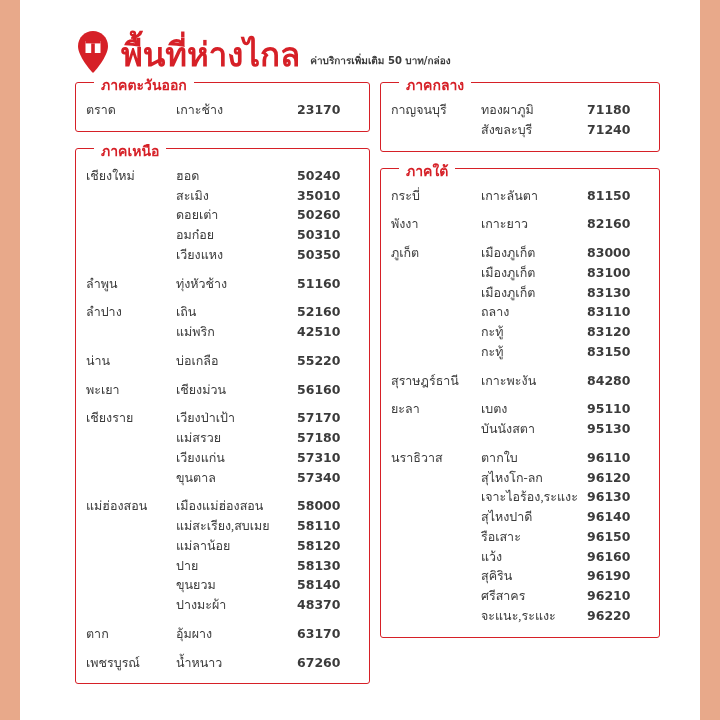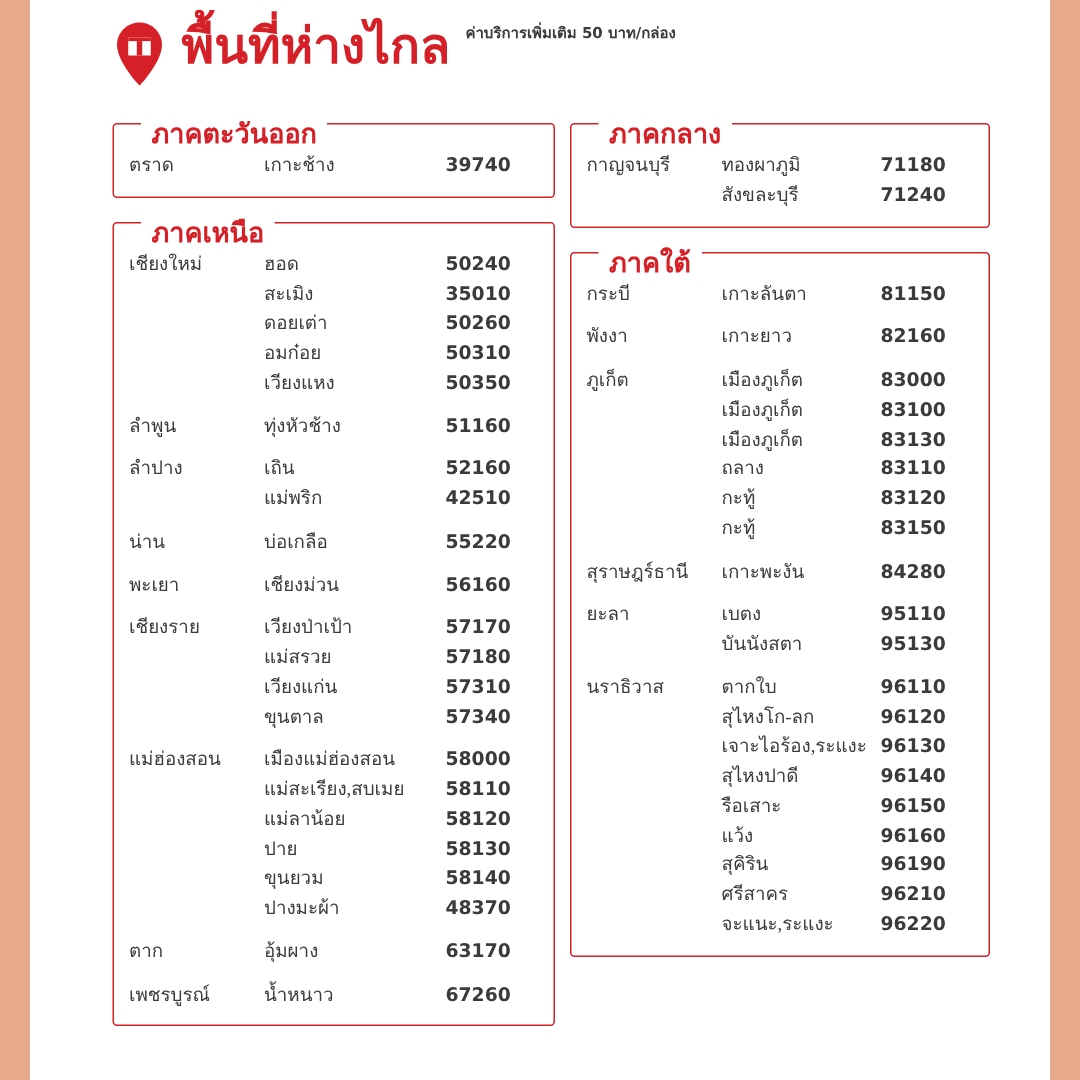--- a/index.html
+++ b/index.html
@@ -15,22 +15,22 @@
     left:20px; top:0px;
     width:680px; height:720px;
     background:#ffffff;
   }
   
   .header {
     position:absolute;
     left:0; top:0; width:680px; height:72px;
   }
   .hdr-inner {
-    position:absolute; left:55px; top:14px;
-    display:flex; align-items:flex-start; gap:10px;
+    position:absolute; left:55px; top:30px;
+    display:flex; align-items:flex-end; gap:10px;
   }
   .pin-icon { width:36px; height:44px; position:relative; }
   .pin-icon svg { display:block; }
   .hdr-title {
     font-size:33px; font-weight:bold; color:#d62027;
     line-height:1; letter-spacing:0px;
     padding-bottom:3px;
   }
   .hdr-sub {
     font-size:10px; font-weight:bold; color:#3b3b3b;
@@ -47,21 +47,21 @@
     border:1.5px solid #d62027;
     border-radius:3px;
     margin-bottom:16px;
     padding:18px 10px 10px 10px;
   }
   .box-title {
     position:absolute;
     top:-9px; left:18px;
     background:#ffffff;
     padding:0 7px;
-    font-size:18px; font-weight:bold; color:#d62027;
+    font-size:14px; font-weight:bold; color:#d62027;
     white-space:nowrap;
   }
   table.rows {
     width:100%;
     border-collapse:collapse;
   }
   table.rows td {
     font-size:12.5px;
     color:#3b3b3b;
     padding:0 0 1px 0;
@@ -95,21 +95,21 @@
   </div>
 
   <div class="col-left">
       <div class="box">
         <div class="box-title">ภาคตะวันออก</div>
         <table class="rows">
           <tbody>
             <tr>
               <td class="prov">ตราด</td>
               <td class="dist">เกาะช้าง</td>
-              <td class="zip">39740</td>
+              <td class="zip">23170</td>
             </tr>
           </tbody>
         </table>
       </div>
       <div class="box">
         <div class="box-title">ภาคเหนือ</div>
         <table class="rows">
           <tbody>
             <tr>
               <td class="prov">เชียงใหม่</td>

